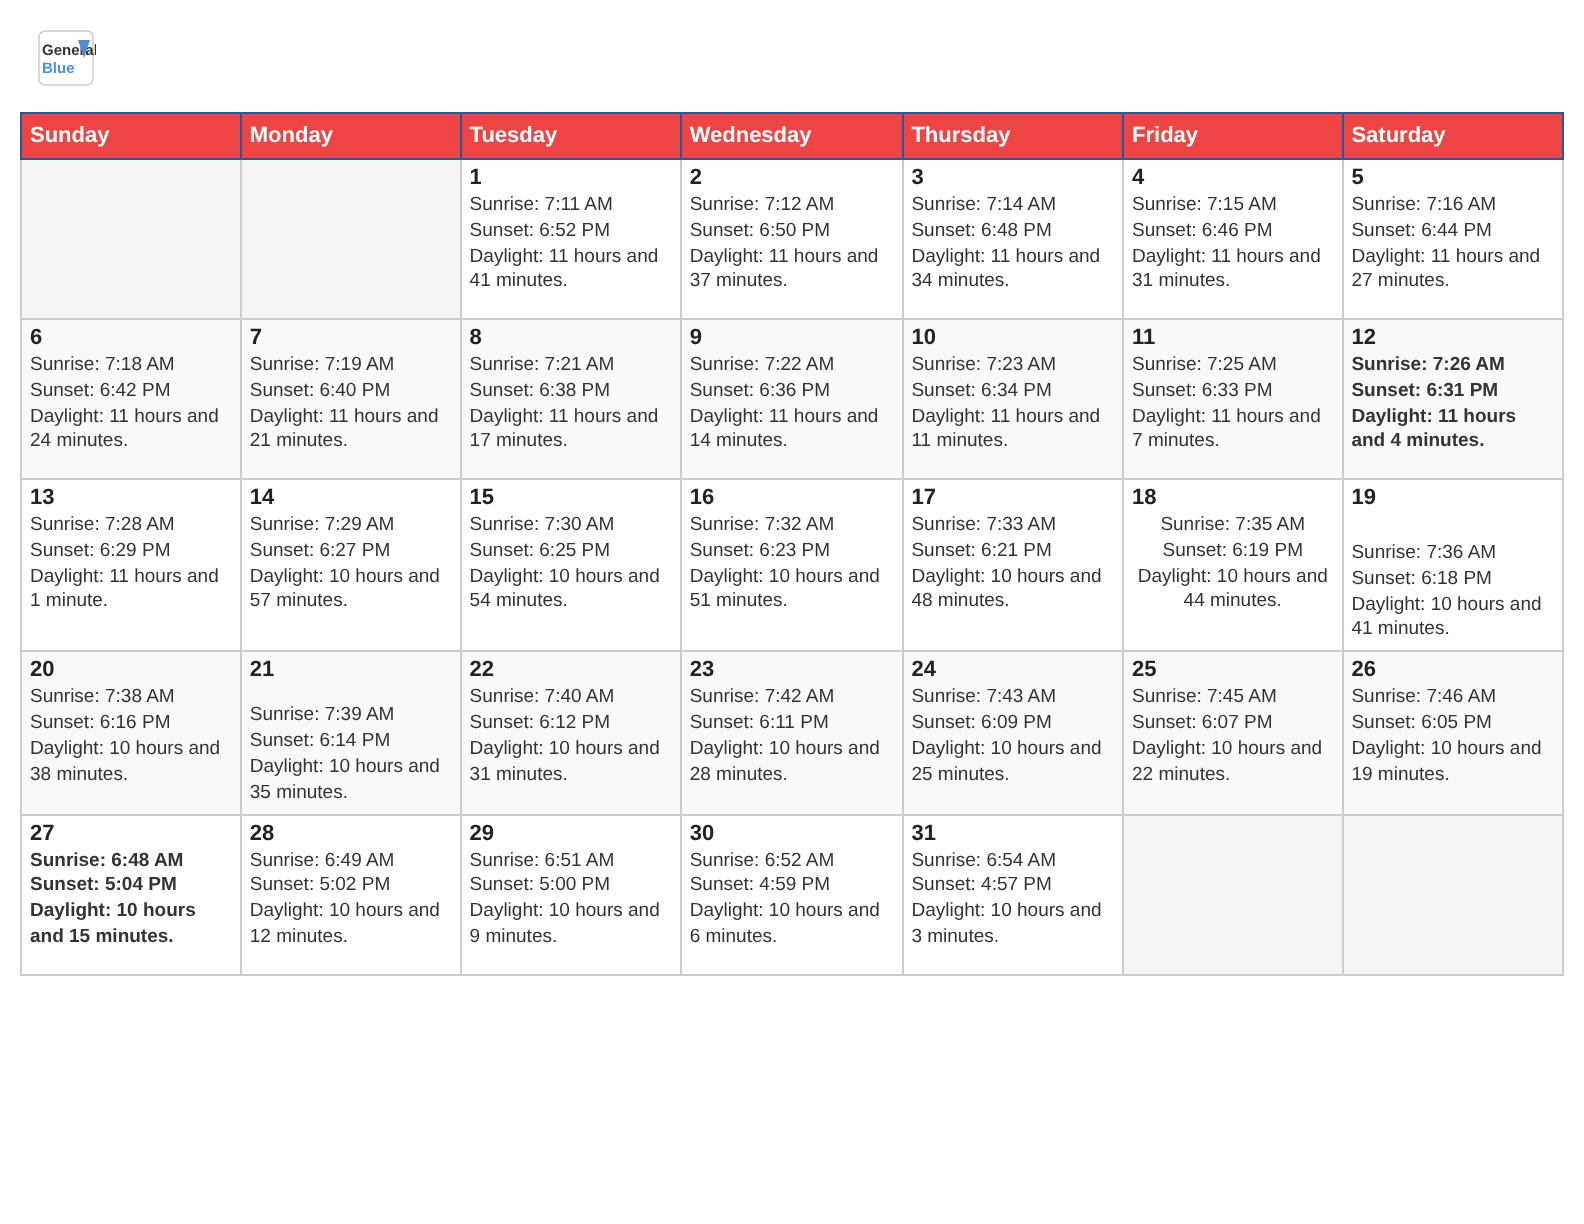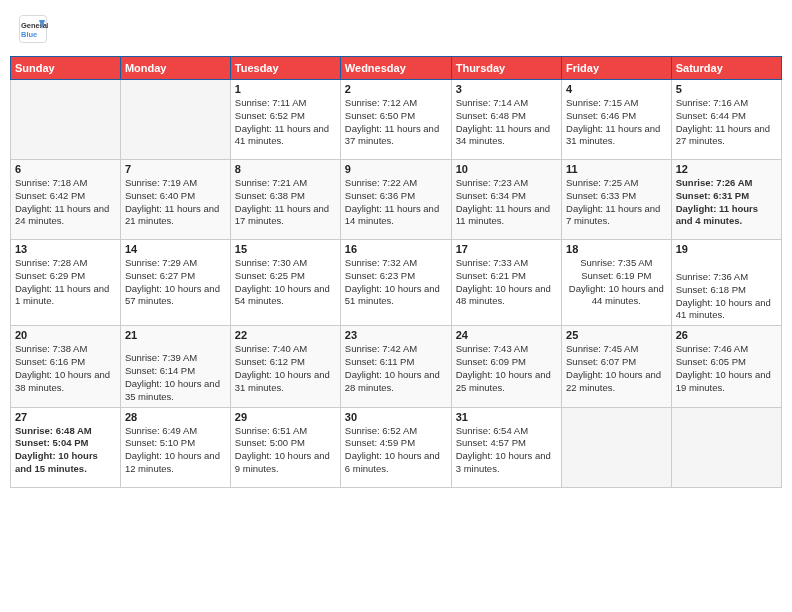--- a/index.html
+++ b/index.html
@@ -289,21 +289,21 @@
       <tr>
         <td>
           <div class="day-num">27</div>
           <div class="day-info" style="white-space: pre-line; font-weight: bold;">Sunrise: 6:48 AM
 Sunset: 5:04 PM
 Daylight: 10 hours and 15 minutes.</div>
         </td>
         <td>
           <div class="day-num">28</div>
           <div class="day-info" style="white-space: pre-line;">Sunrise: 6:49 AM
-Sunset: 5:10 PM
+Sunset: 5:02 PM
 Daylight: 10 hours and 12 minutes.</div>
         </td>
         <td>
           <div class="day-num">29</div>
           <div class="day-info" style="white-space: pre-line;">Sunrise: 6:51 AM
 Sunset: 5:00 PM
 Daylight: 10 hours and 9 minutes.</div>
         </td>
         <td>
           <div class="day-num">30</div>

